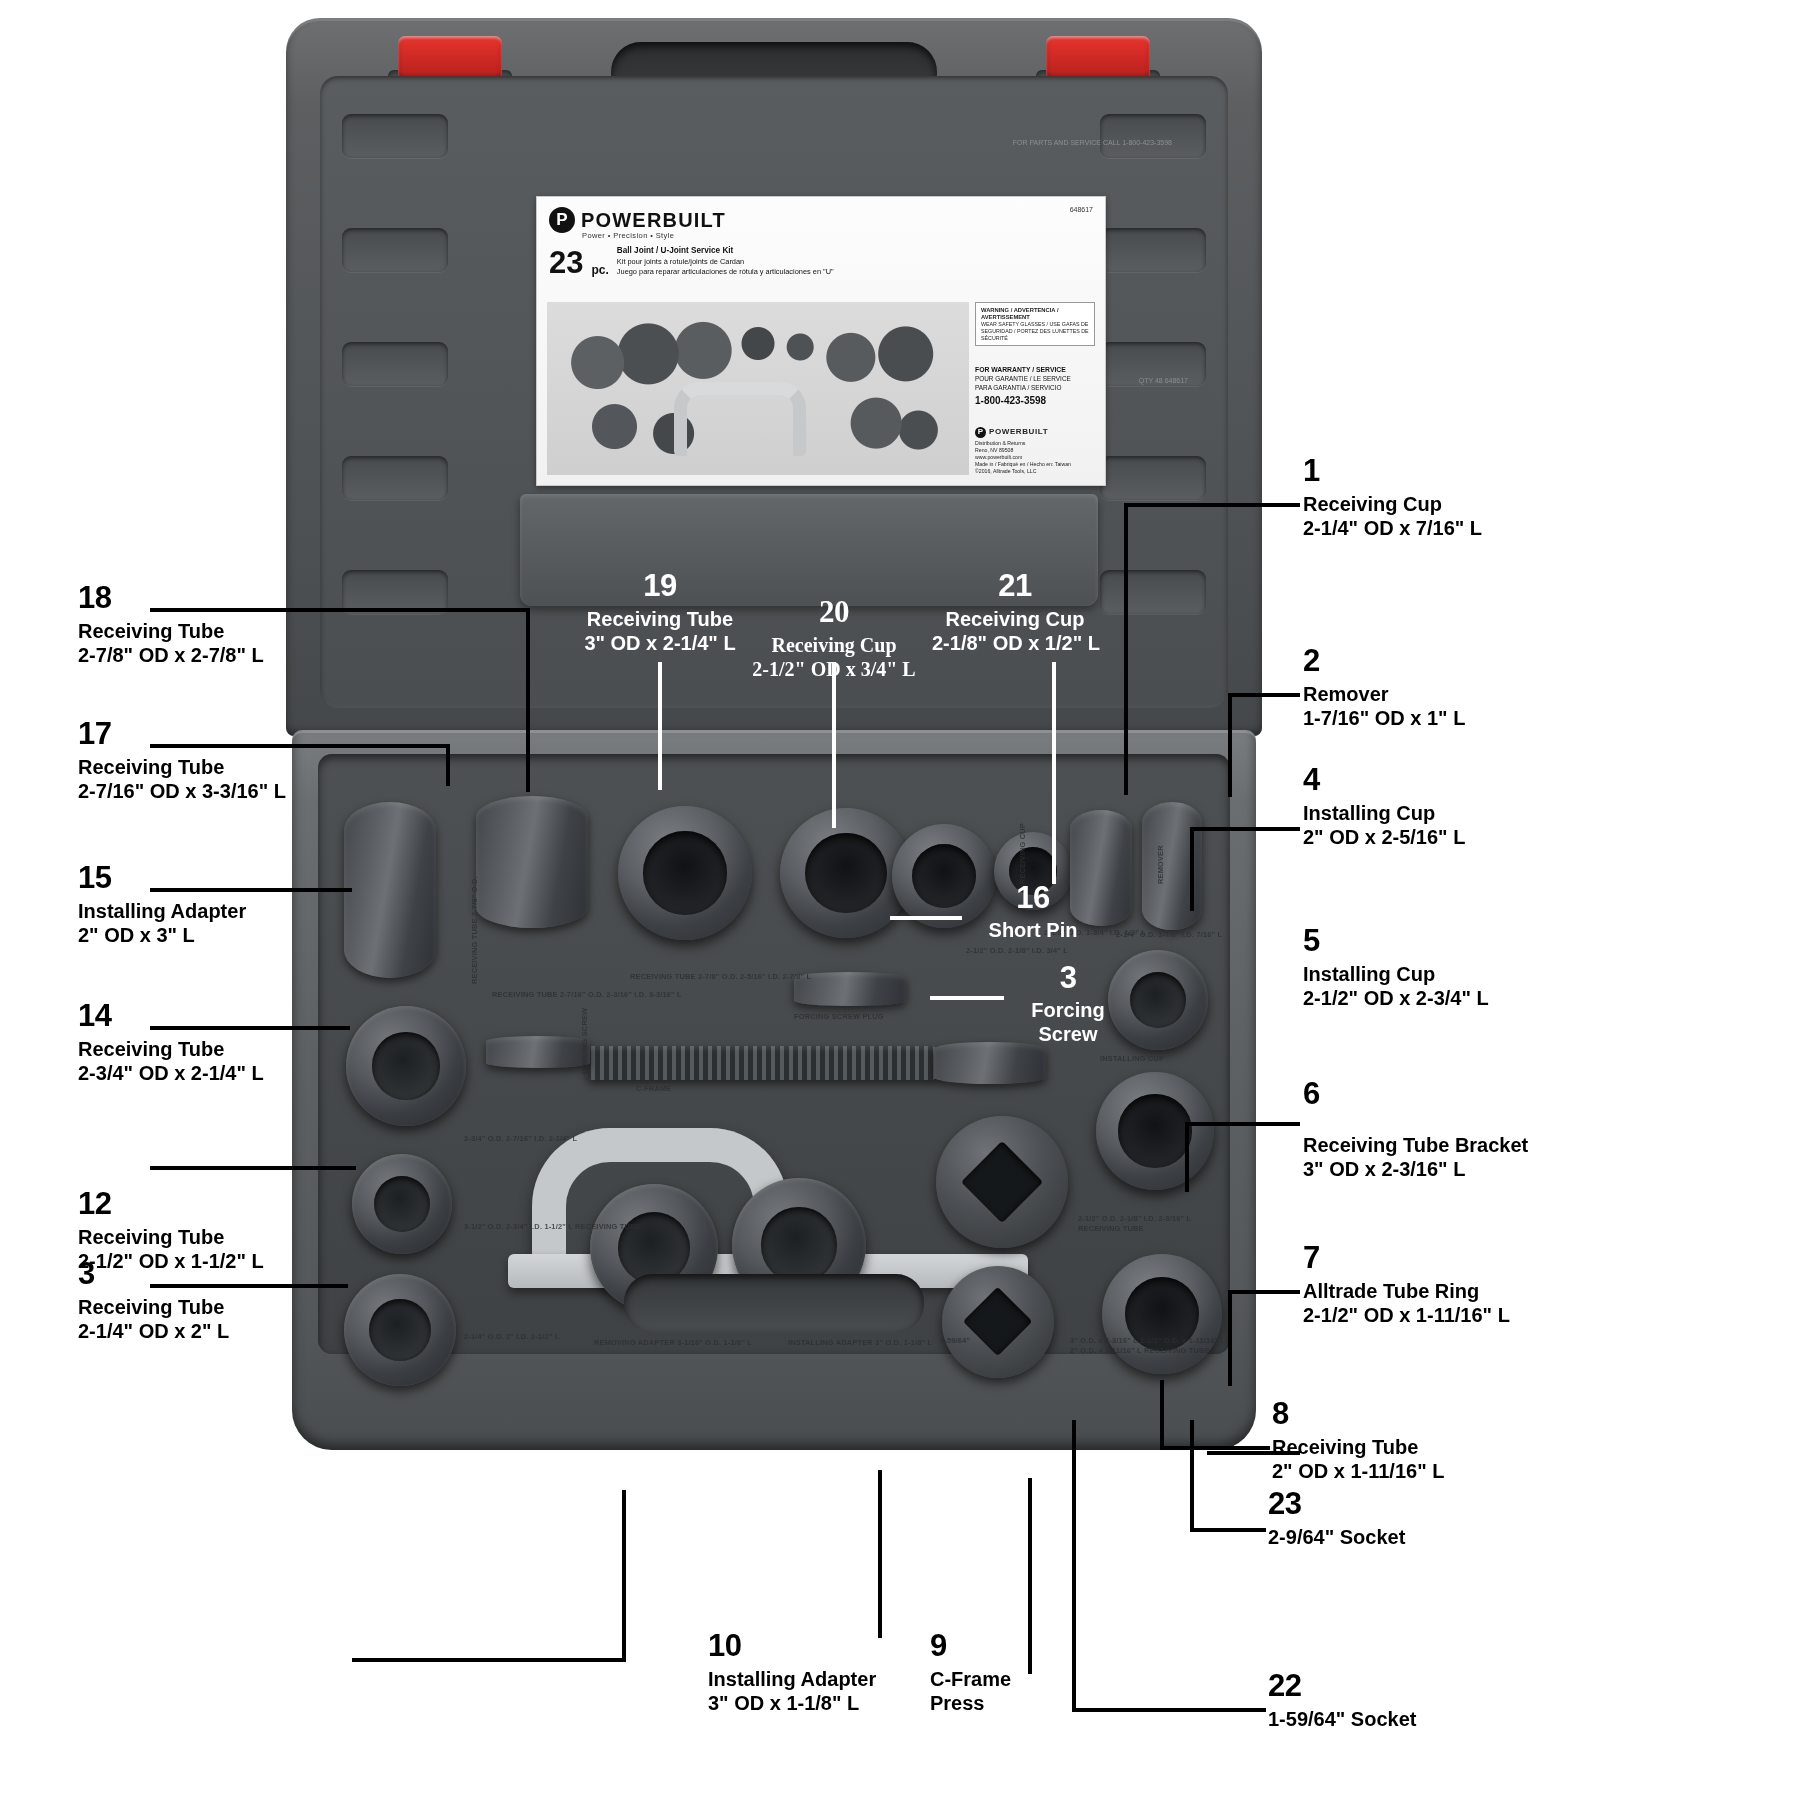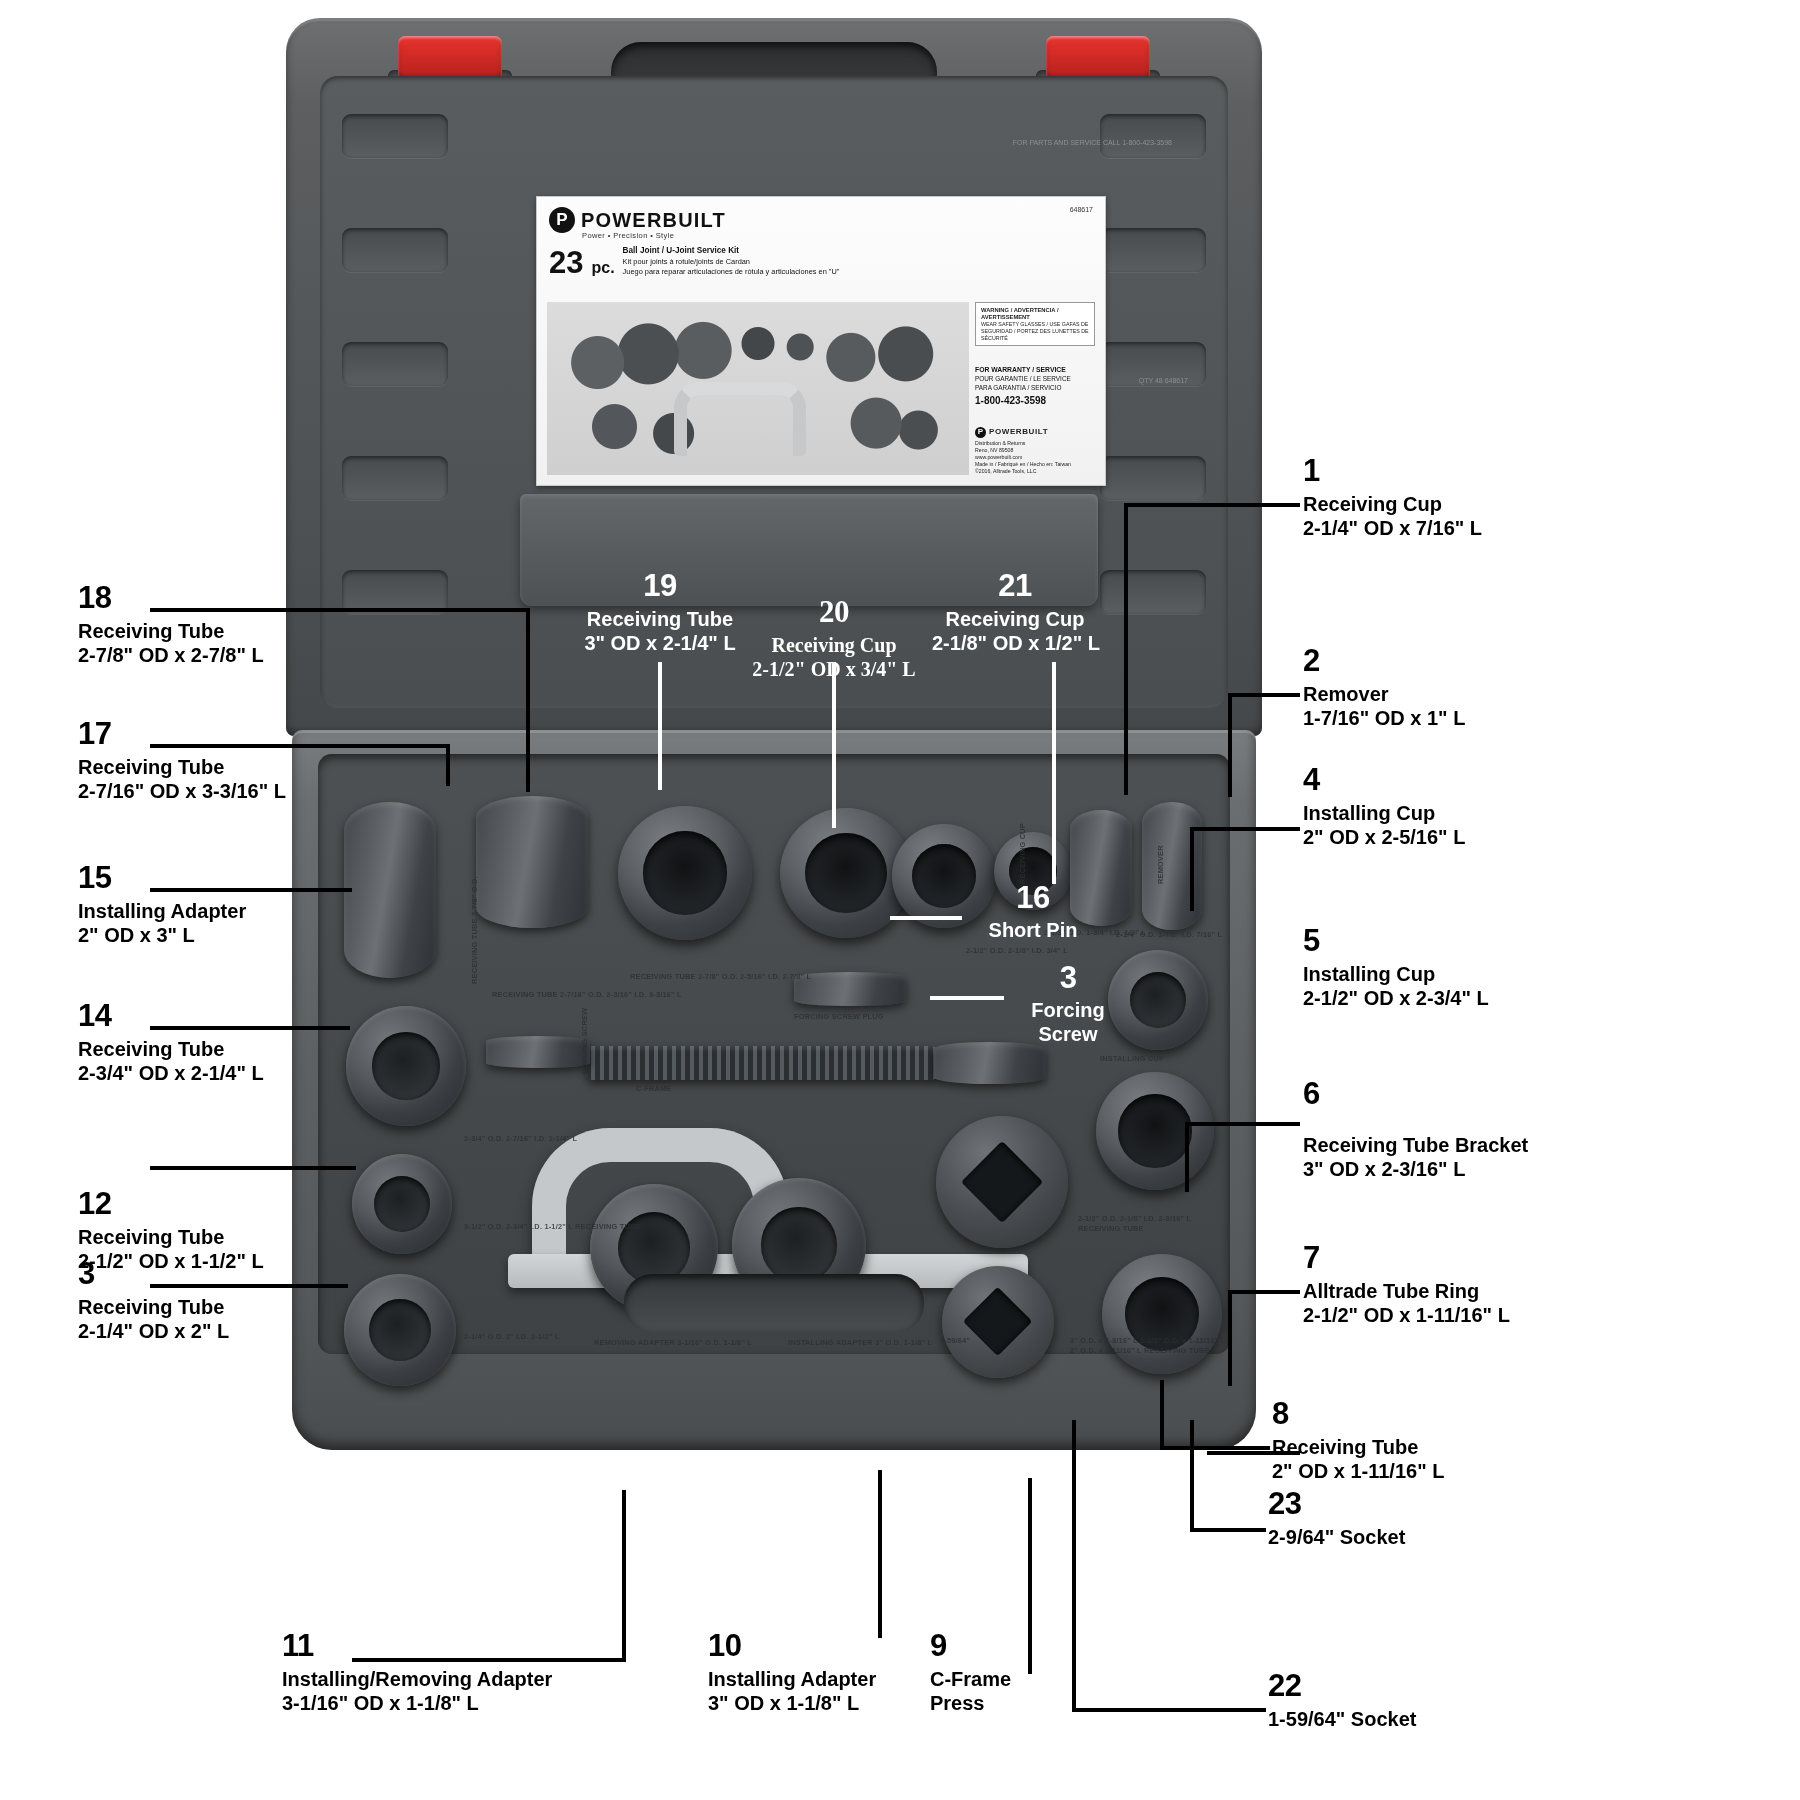--- a/index.html
+++ b/index.html
@@ -67,21 +67,21 @@
   .brand-row { display:flex; align-items:center; gap:6px; }
   .brand-mark {
     width:26px;height:26px;border-radius:50%;
     background:#111; color:#fff; font-weight:bold; font-size:17px;
     display:flex;align-items:center;justify-content:center;
   }
   .brand-name { font-size:20px; font-weight:bold; letter-spacing:1.2px; color:#111; }
   .brand-tag { font-size:7.5px; color:#333; letter-spacing:.4px; margin-left:33px; margin-top:-2px;}
   .pc-row { display:flex; align-items:flex-end; gap:8px; margin-top:6px; }
   .pc-num { font-size:31px; font-weight:bold; line-height:.85; color:#111; }
-  .pc-unit { font-size:16px; font-weight:bold; color:#111; }
+  .pc-unit { font-size:12px; font-weight:bold; color:#111; }
   .pc-lines { font-size:8.2px; line-height:1.34; color:#111; font-weight:bold; }
   .pc-lines .sub { font-weight:normal; font-size:7.4px; }
   .label-sku { position:absolute; right:12px; top:9px; font-size:7px; color:#333; }
   .photo-strip {
     position:absolute; left:10px; right:136px; top:105px; bottom:10px;
     background:
       radial-gradient(circle at 12% 35%, #5d6063 0 26px, transparent 27px),
       radial-gradient(circle at 24% 30%, #4c4f52 0 30px, transparent 31px),
       radial-gradient(circle at 37% 28%, #5a5d60 0 28px, transparent 29px),
       radial-gradient(circle at 50% 24%, #44474a 0 16px, transparent 17px),
@@ -482,25 +482,20 @@
   </div>
   <div class="leadw h" style="left:890px;top:916px;width:72px;"></div>
 
   <div class="callout white center" style="left:1008px;top:962px;width:120px;">
     <div class="co-num">3</div>
     <div class="co-line1" style="margin-top:6px;">Forcing</div>
     <div class="co-line2">Screw</div>
   </div>
   <div class="leadw h" style="left:930px;top:996px;width:74px;"></div>
 
-  <div class="callout" style="left:282px;top:1630px;">
-    <div class="co-num">11</div>
-    <div class="co-line1" style="margin-top:7px;">Installing/Removing Adapter</div>
-    <div class="co-line2">3-1/16" OD x 1-1/8" L</div>
-  </div>
   <div class="lead h" style="left:352px;top:1658px;width:274px;"></div>
   <div class="lead v" style="left:622px;top:1490px;height:168px;"></div>
 
   <div class="callout" style="left:708px;top:1630px;">
     <div class="co-num">10</div>
     <div class="co-line1" style="margin-top:7px;">Installing Adapter</div>
     <div class="co-line2">3" OD x 1-1/8" L</div>
   </div>
   <div class="lead v" style="left:878px;top:1470px;height:168px;"></div>
 

